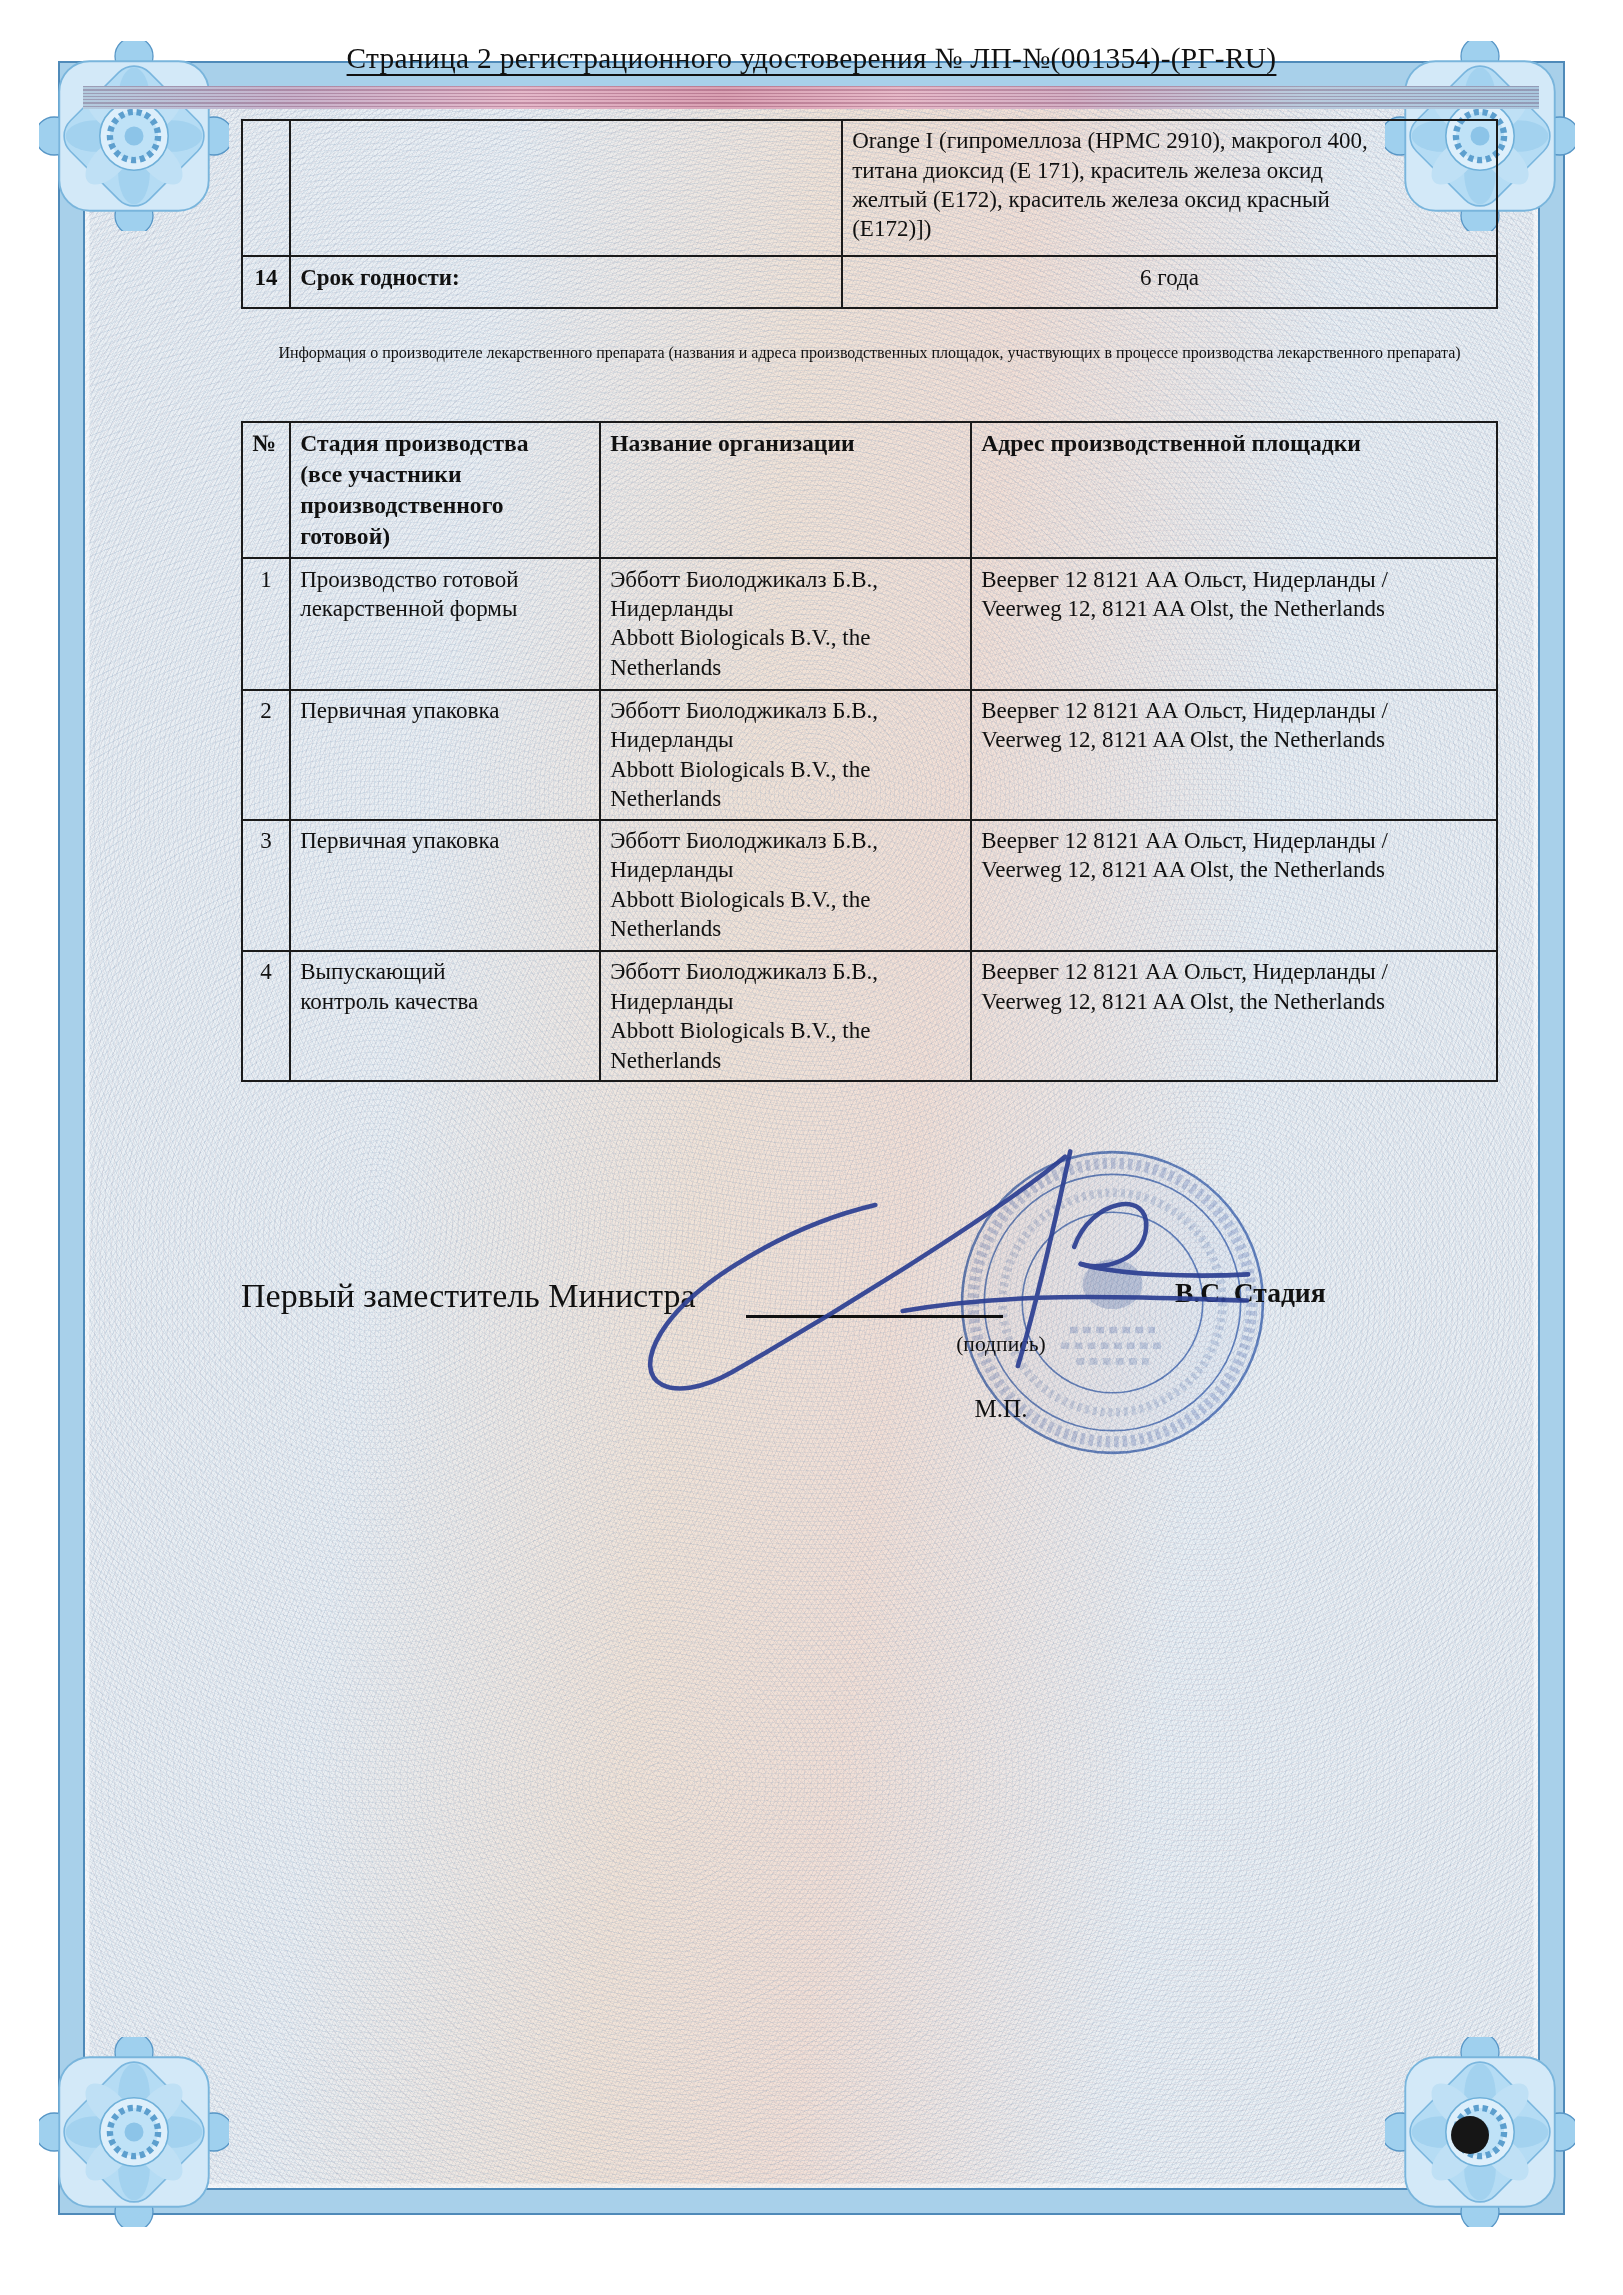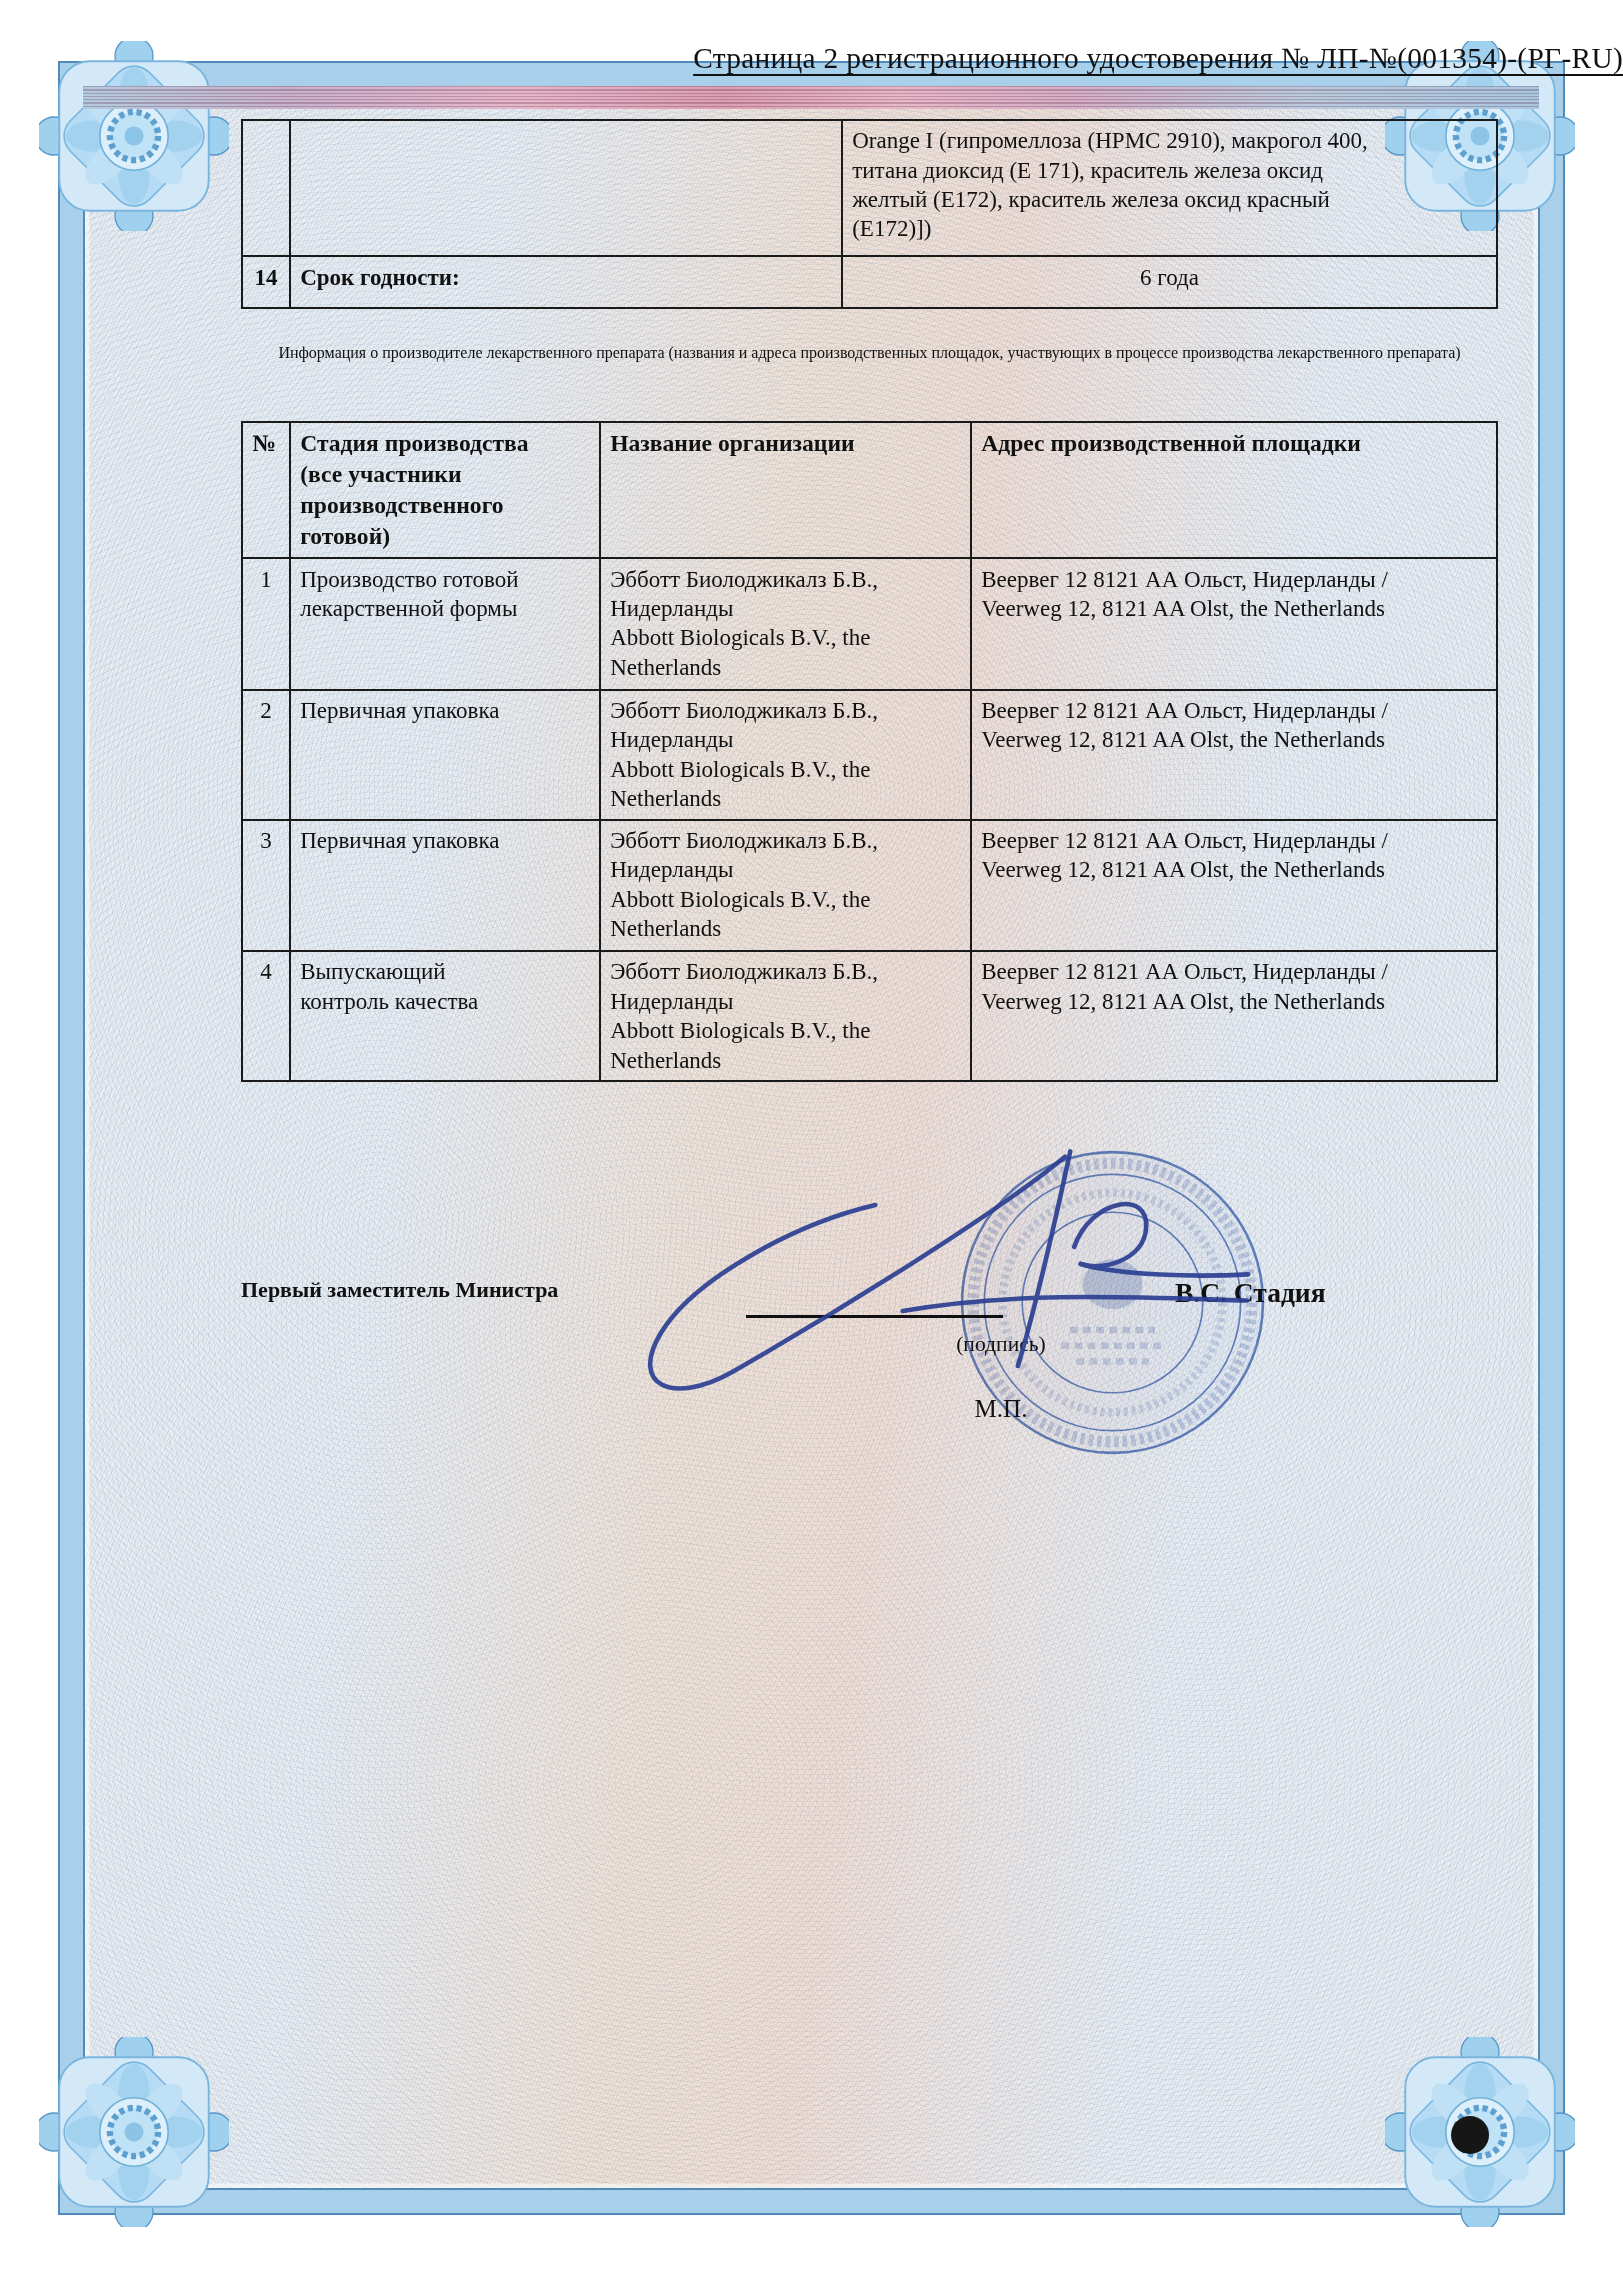--- a/index.html
+++ b/index.html
@@ -22,21 +22,21 @@
   
   .frame{
     position:absolute;left:60px;top:63px;right:60px;bottom:82px;
     border:23.6px solid #a8d0ea;
     box-shadow:0 0 0 2px #4f8ab9, inset 0 0 0 2px #4f8ab9, inset 0 0 0 6.5px rgba(255,255,255,0.55);
   }
   .rosette{position:absolute;width:190px;height:190px;}
   .punch-hole{position:absolute;left:1451px;top:2116px;width:38px;height:38px;border-radius:50%;background:#161616;}
   
   .doc-header{
-    position:absolute;left:0;top:42px;width:100%;text-align:right;
+    position:absolute;left:0;top:42px;width:100%;text-align:center;
     font-size:29.4px;letter-spacing:0.3px;
   }
   .doc-header span{text-decoration:underline;text-underline-offset:5.9px;}
   .deco-band{
     position:absolute;left:83px;top:86px;right:84px;height:23px;
     background-image:
       repeating-linear-gradient(180deg, rgba(120,60,90,0.28) 0 1.3px, rgba(255,255,255,0.12) 1.3px 3.3px),
       linear-gradient(90deg,#a9c4da 0%,#c0a8c4 14%,#e0aec2 30%,#d493a8 44%,#e2afc0 56%,#cda4bc 68%,#afc4d8 84%,#9dbfda 100%);
   }
   
@@ -60,21 +60,21 @@
   #t2 tr.row1 td{height:119px;}
   #t2 tr.row2 td{height:116px;}
   #t2 tr.row3 td{height:119px;}
   #t2 tr.row4 td{height:105px;}
   
   .intro{
     position:absolute;left:241px;top:336px;width:1257px;
     text-align:center;font-size:16px;line-height:33px;
   }
   
-  .sig-title{position:absolute;left:241px;top:1277px;font-size:22px;font-weight:bold;}
+  .sig-title{position:absolute;left:241px;top:1277px;font-size:34px;font-weight:normal;}
   .sig-name{position:absolute;left:1175px;top:1277px;font-size:27.5px;font-weight:bold;}
   .sig-line{position:absolute;left:746px;top:1315px;width:257px;height:2.6px;background:#111;}
   .sig-caption{position:absolute;left:870px;top:1332px;width:262px;text-align:center;font-size:21.6px;}
   .seal-caption{position:absolute;left:870px;top:1395px;width:262px;text-align:center;font-size:25px;}
   .stamp{position:absolute;left:949px;top:1139px;width:327px;height:327px;mix-blend-mode:multiply;opacity:0.9;}
   .signature-ink{position:absolute;left:0;top:0;width:1623px;height:2295px;pointer-events:none;}
 </style>
 </head>
 <body>
 

